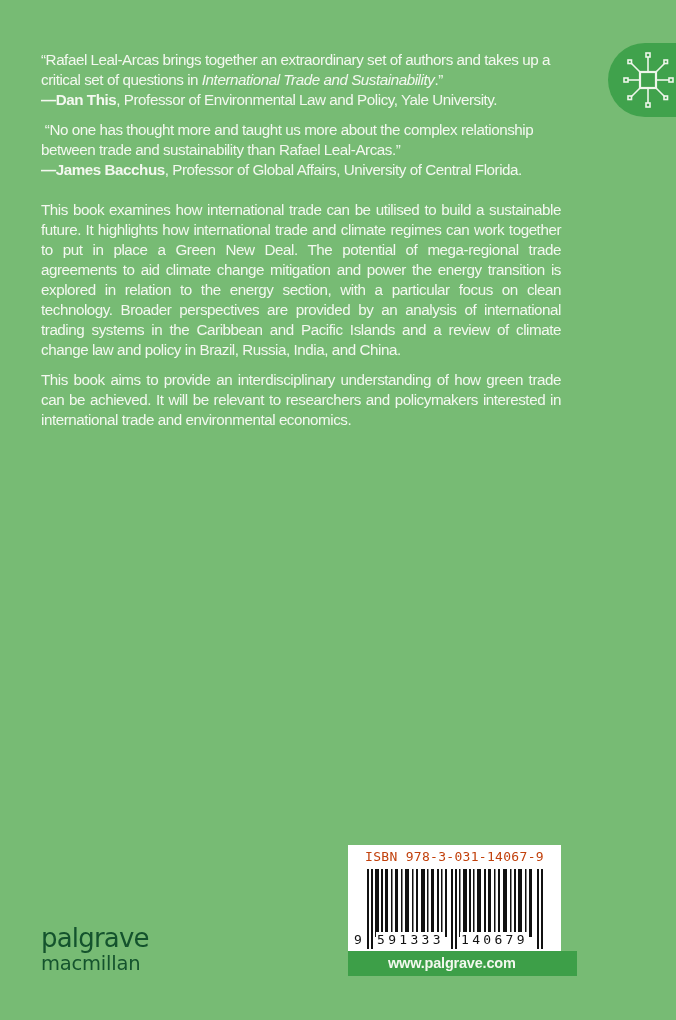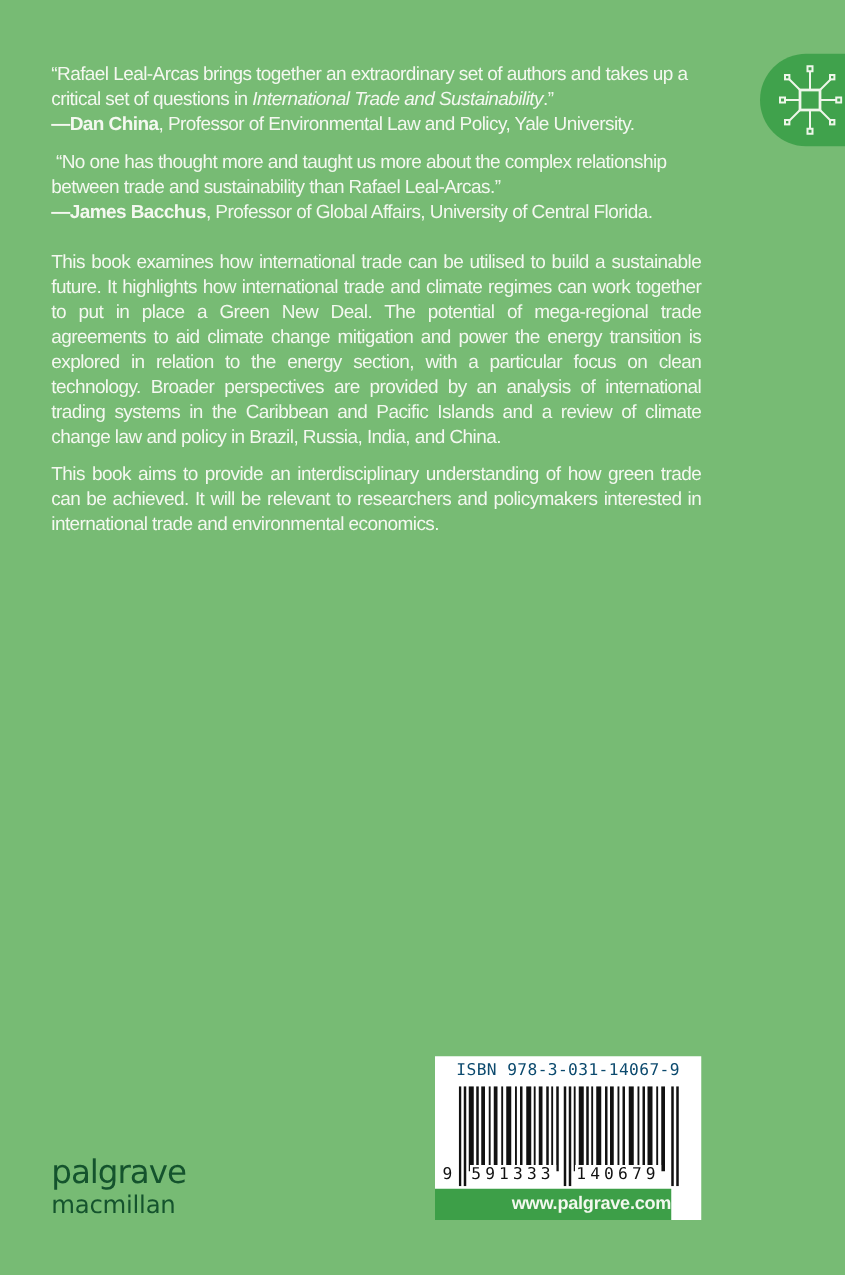--- a/index.html
+++ b/index.html
@@ -28,35 +28,35 @@
   #q2 { top:120px; }
   #desc1 { top:200px; }
   #desc2 { top:370px; }
   #bio { top:450px; }
   .isbn-box {
     position:absolute; left:348px; top:845px; width:213px; height:131px;
     background:#ffffff;
   }
   .isbn-label {
     position:absolute; left:0; width:213px; top:4px; text-align:center;
-    font-family:"DejaVu Sans Mono", monospace; font-size:13px; color:#0c4a6e;
+    font-family:"DejaVu Sans Mono", monospace; font-size:13px; color:#c2410c;
     letter-spacing:0.3px;
   }
   .barcode { position:absolute; left:19px; top:24px; width:180px; height:80px; }
   .barcode-digits {
     position:absolute; left:6px; top:87px; width:200px;
     font-family:"DejaVu Sans Mono", monospace; font-size:13px; color:#111;
   }
   .barcode-digits .d1 { position:absolute; left:0; }
   .barcode-digits .d2 { position:absolute; left:22px; letter-spacing:3.3px; background:#fff; padding:0 1px; }
   .barcode-digits .d3 { position:absolute; left:106px; letter-spacing:3.3px; background:#fff; padding:0 1px; }
   .url-bar {
     position:absolute; left:348px; top:951px; width:189px; height:25px;
-    background:#3d9f48; color:#f2f8ee; text-align:right;
-    font-size:14.5px; line-height:25px; font-weight:bold; letter-spacing:-0.2px;
+    background:#3d9f48; color:#f2f8ee; text-align:left;
+    font-size:14.5px; line-height:25px; font-weight:bold; letter-spacing:-0.2px;padding-left:40px;
   }
   .logo {
     position:absolute; left:41px; top:925px; color:#14532d;
     font-family:"DejaVu Sans", sans-serif; line-height:1;
   }
   .logo .l1 { display:block; font-size:26px; letter-spacing:-0.8px; }
   .logo .l2 { display:block; font-size:19.5px; letter-spacing:-0.2px; margin-top:3px; }
 </style>
 </head>
 <body>
@@ -82,21 +82,21 @@
         <rect x="6" y="9" width="3.5" height="3.5"></rect>
         <rect x="42" y="9" width="3.5" height="3.5"></rect>
         <rect x="6" y="45" width="3.5" height="3.5"></rect>
         <rect x="42" y="45" width="3.5" height="3.5"></rect>
       </g>
     </svg>
   </div>
 
   <div class="text-block" id="q1">
     <p><span>“Rafael Leal-Arcas brings together an extraordinary set of authors and takes up a</span><br><span>critical set of questions in </span><span class="italic">International Trade and Sustainability</span><span>.”</span></p>
-    <p><span class="bold">—</span><span class="bold">Dan China</span><span>, Professor of Environmental Law and Policy, Yale University.</span></p>
+    <p><span class="bold">—</span><span class="bold">Dan This</span><span>, Professor of Environmental Law and Policy, Yale University.</span></p>
   </div>
 
   <div class="text-block" id="q2">
     <p><span>&nbsp;“No one has thought more and taught us more about the complex relationship</span><br><span>between trade and sustainability than Rafael Leal-Arcas.”</span></p>
     <p><span class="bold">—</span><span class="bold">James Bacchus</span><span>, Professor of Global Affairs, University of Central Florida.</span></p>
   </div>
 
   <div class="text-block justify" id="desc1">
     <p>This book examines how international trade can be utilised to build a sustainable future. It highlights how international trade and climate regimes can work together to put in place a Green New Deal. The potential of mega-regional trade agreements to aid climate change mitigation and power the energy transition is explored in relation to the energy section, with a particular focus on clean technology. Broader perspectives are provided by an analysis of international trading systems in the Caribbean and Pacific Islands and a review of climate change law and policy in Brazil, Russia, India, and China.</p>
   </div>

